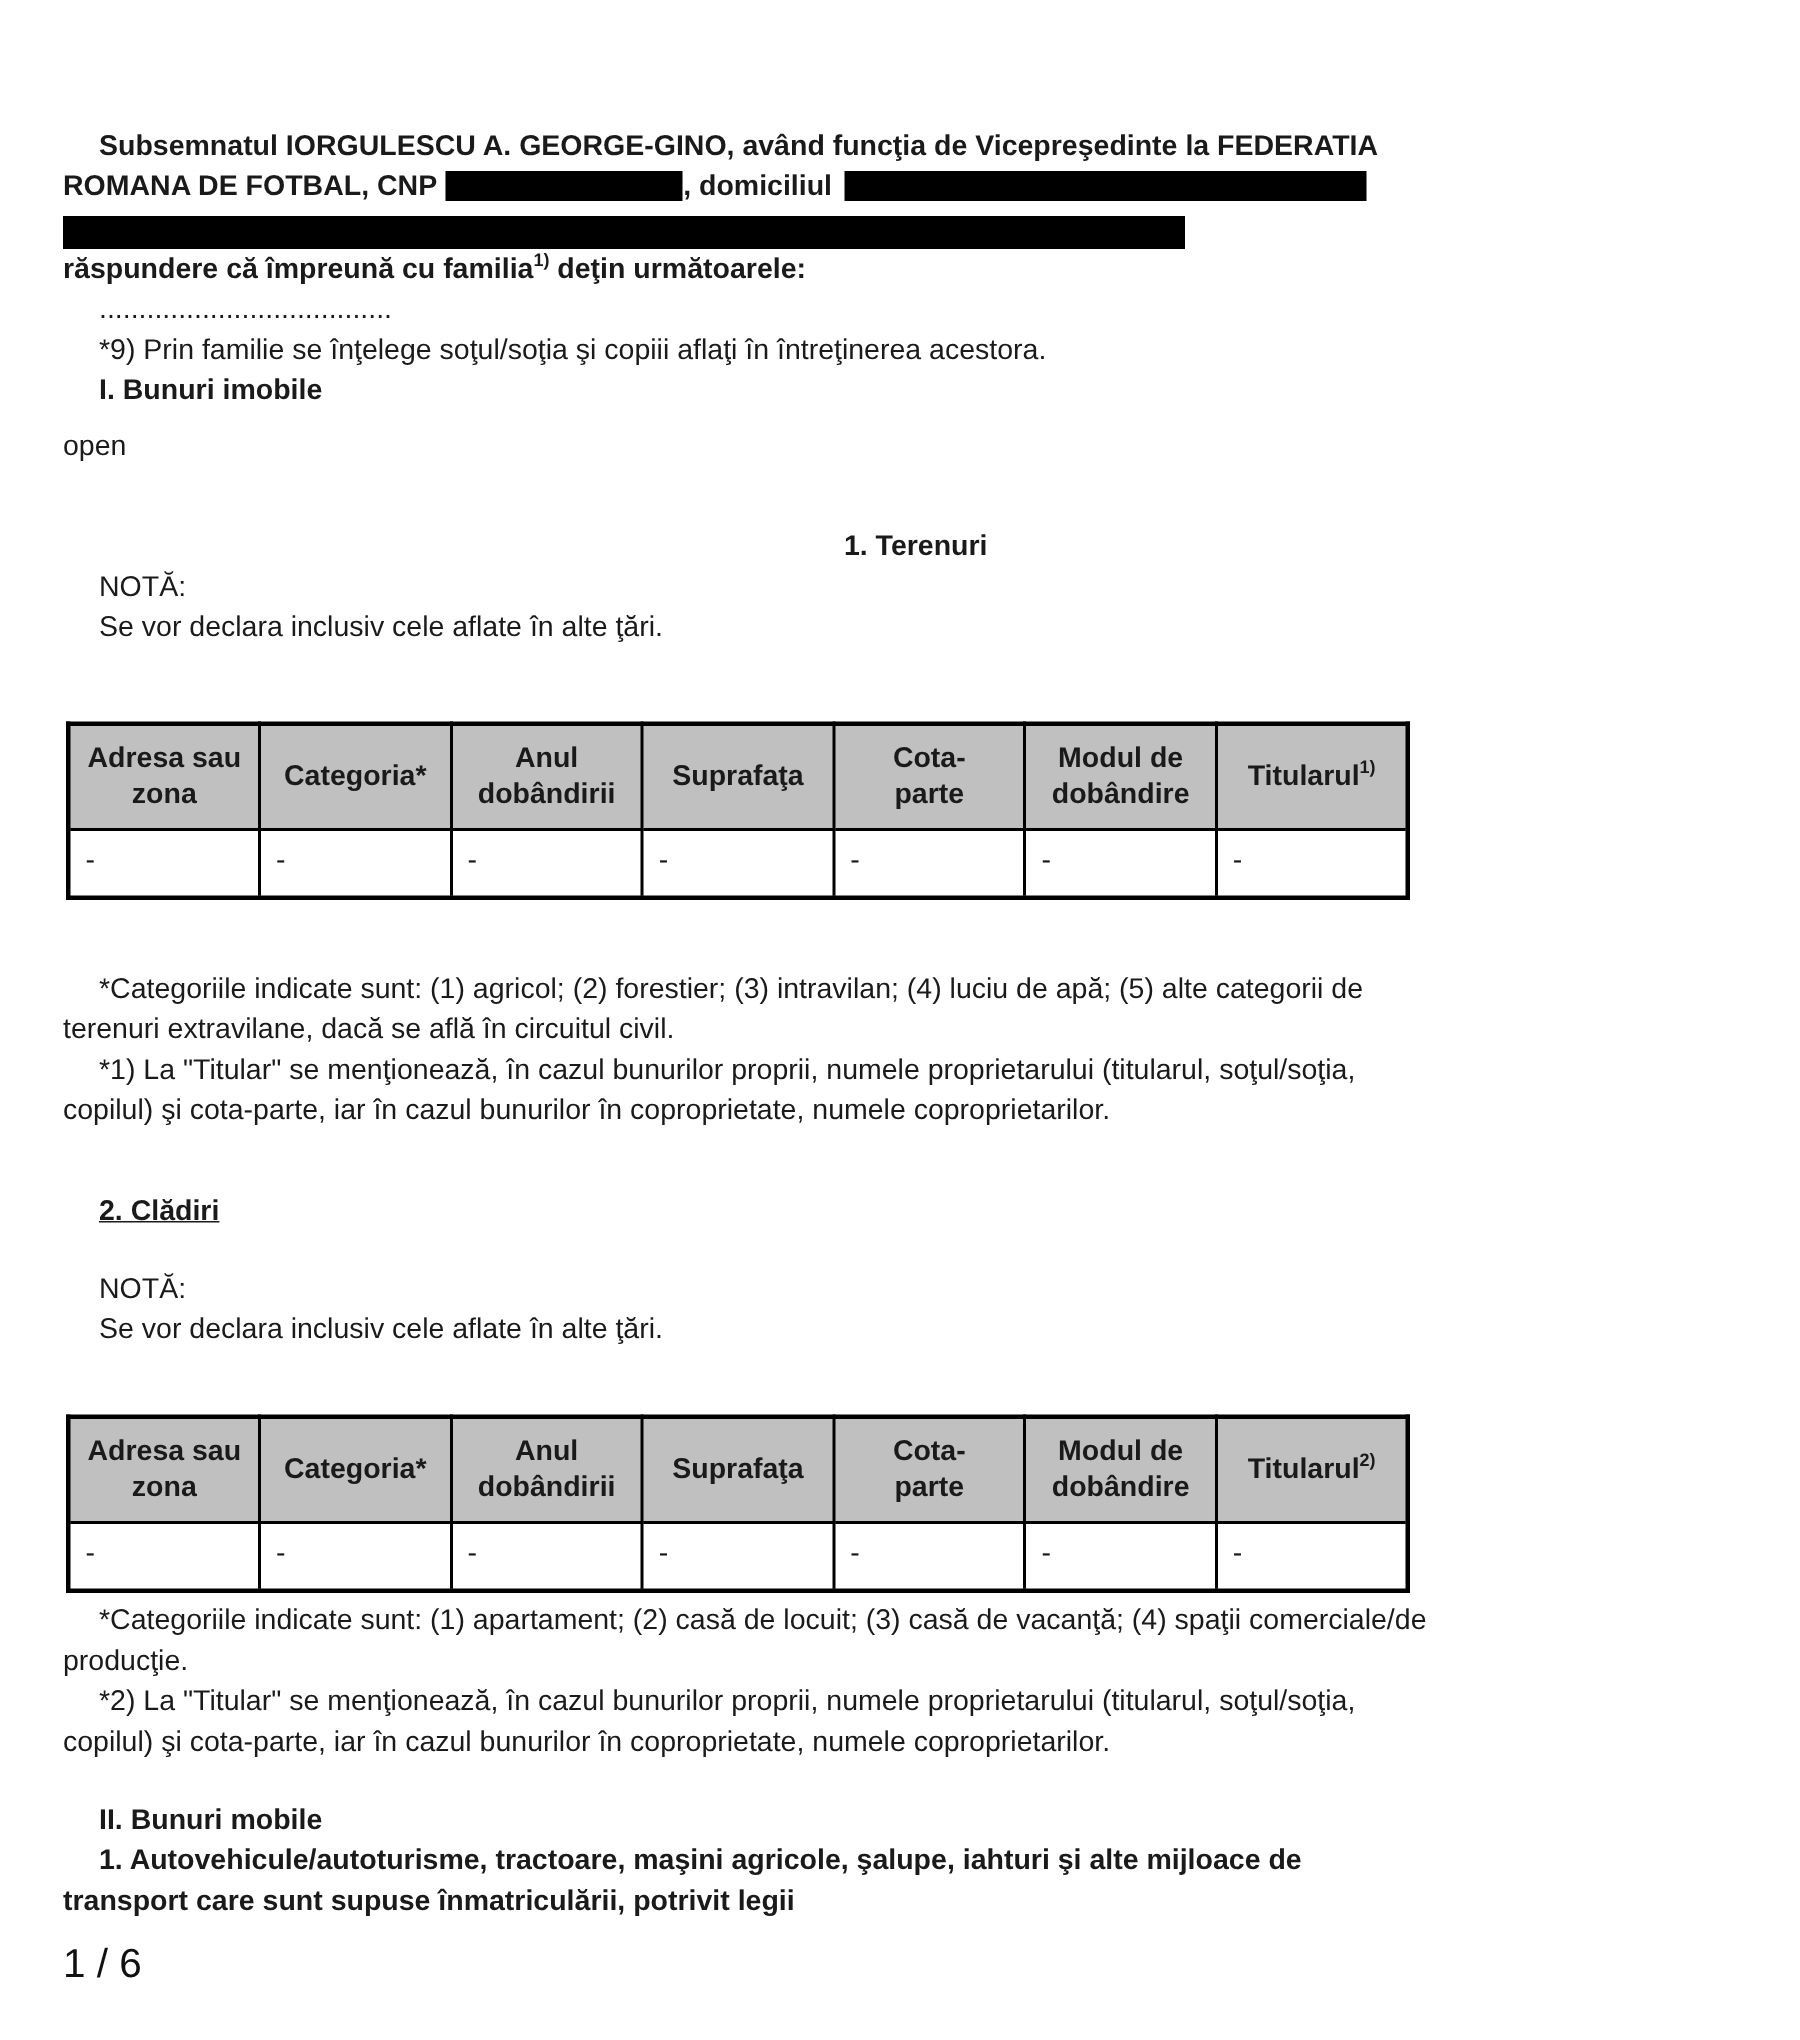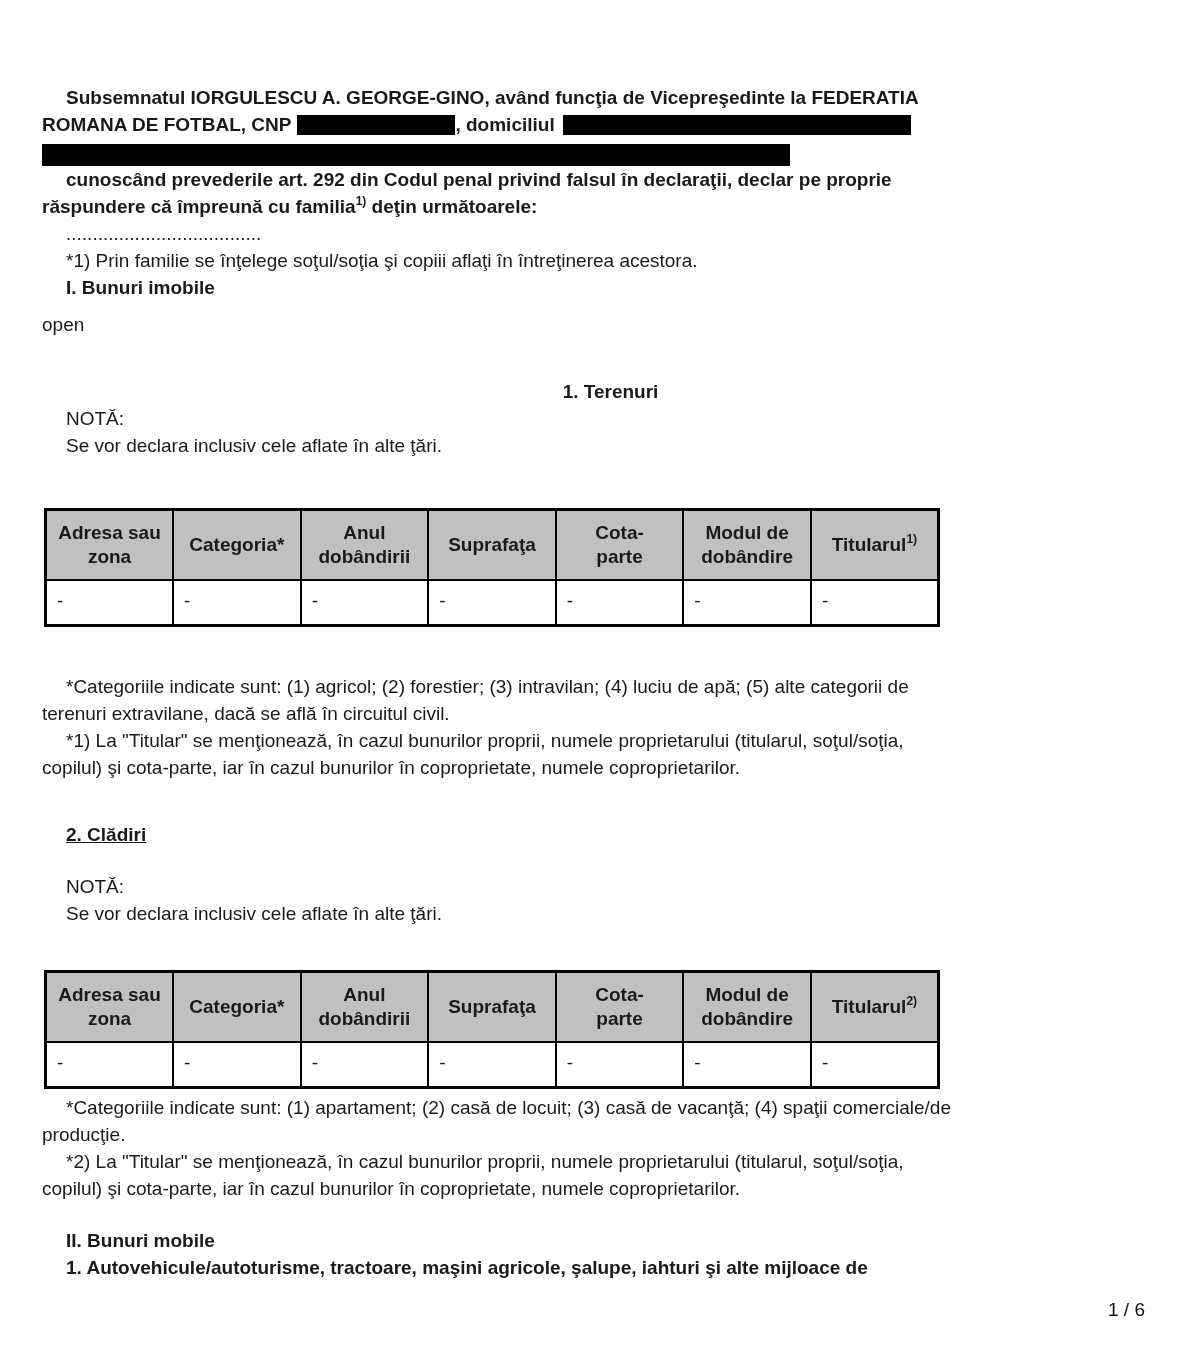--- a/index.html
+++ b/index.html
@@ -87,41 +87,39 @@
   .mt-terenuri { margin-top: 40px; text-align: center; }
   .mt-table1 { margin-top: 49px; }
   .mt-fn1 { margin-top: 46px; }
   .mt-cladiri { margin-top: 40px; text-decoration: underline; }
   .mt-nota2 { margin-top: 25px; }
   .mt-table2 { margin-top: 43px; }
   .mt-cat2 { margin-top: 5px; }
   .mt-sect2 { margin-top: 25px; }
   .page-num {
     margin-top: 15px;
-    text-align: right;
     padding-right: 10px;
-    font-size: 19px;
+    font-size: 27px;
     color: #111111;
   }
 </style>
 </head>
 <body>
 
 <div class="page">
   <div class="content">
 
     <div class="line indent bold">Subsemnatul IORGULESCU A. GEORGE-GINO, având funcţia de Vicepreşedinte la FEDERATIA</div>
     <div class="line bold"><span>ROMANA DE FOTBAL, CNP</span><span class="bar bar-cnp"></span><span>, domiciliul</span><span class="bar bar-dom"></span></div>
     <div class="bar-full"></div>
 
-    <div class="line indent bold">cunoscând prevederile art. 292 din Codul penal privind falsul în declaraţii, declar pe proprie</div>
     <div class="line bold"><span>răspundere că împreună cu familia</span><sup class="fnref">1)</sup><span> deţin următoarele:</span></div>
 
     <div class="line indent">.....................................</div>
-    <div class="line indent">*1) Prin familie se înţelege soţul/soţia şi copiii aflaţi în întreţinerea acestora.</div>
+    <div class="line indent">*9) Prin familie se înţelege soţul/soţia şi copiii aflaţi în întreţinerea acestora.</div>
     <div class="line indent bold">I. Bunuri imobile</div>
 
     <div class="line mt-open">open</div>
 
     <div class="line indent bold mt-terenuri">1. Terenuri</div>
     <div class="line indent">NOTĂ:</div>
     <div class="line indent">Se vor declara inclusiv cele aflate în alte ţări.</div>
 
     <table class="decl-table mt-table1">
       <thead>
@@ -214,16 +212,17 @@
       </tbody>
     </table>
 
     <div class="line indent mt-cat2">*Categoriile indicate sunt: (1) apartament; (2) casă de locuit; (3) casă de vacanţă; (4) spaţii comerciale/de</div>
     <div class="line">producţie.</div>
     <div class="line indent">*2) La "Titular" se menţionează, în cazul bunurilor proprii, numele proprietarului (titularul, soţul/soţia,</div>
     <div class="line">copilul) şi cota-parte, iar în cazul bunurilor în coproprietate, numele coproprietarilor.</div>
 
     <div class="line indent bold mt-sect2">II. Bunuri mobile</div>
     <div class="line indent bold">1. Autovehicule/autoturisme, tractoare, maşini agricole, şalupe, iahturi şi alte mijloace de</div>
+    <div class="line bold">transport care sunt supuse înmatriculării, potrivit legii</div>
 
     <div class="page-num">1 / 6</div>
   </div>
 </div>
 
 </body></html>

